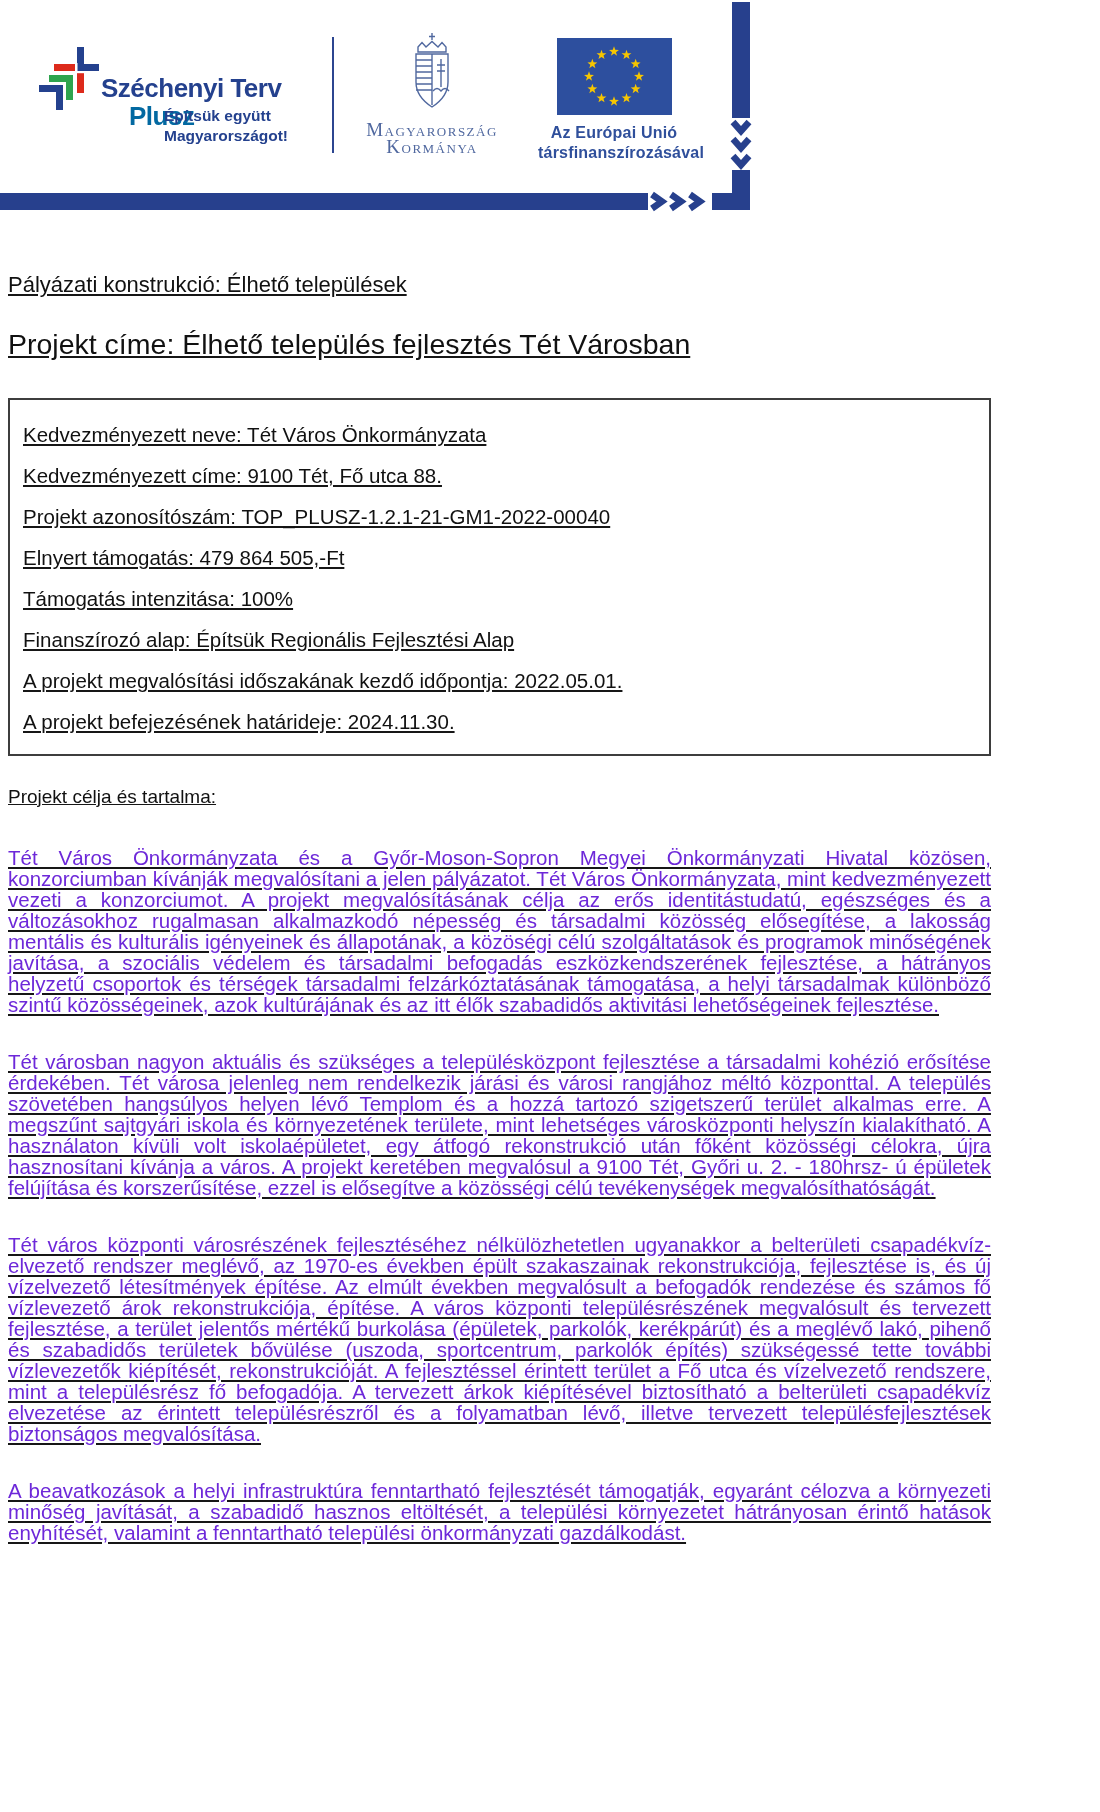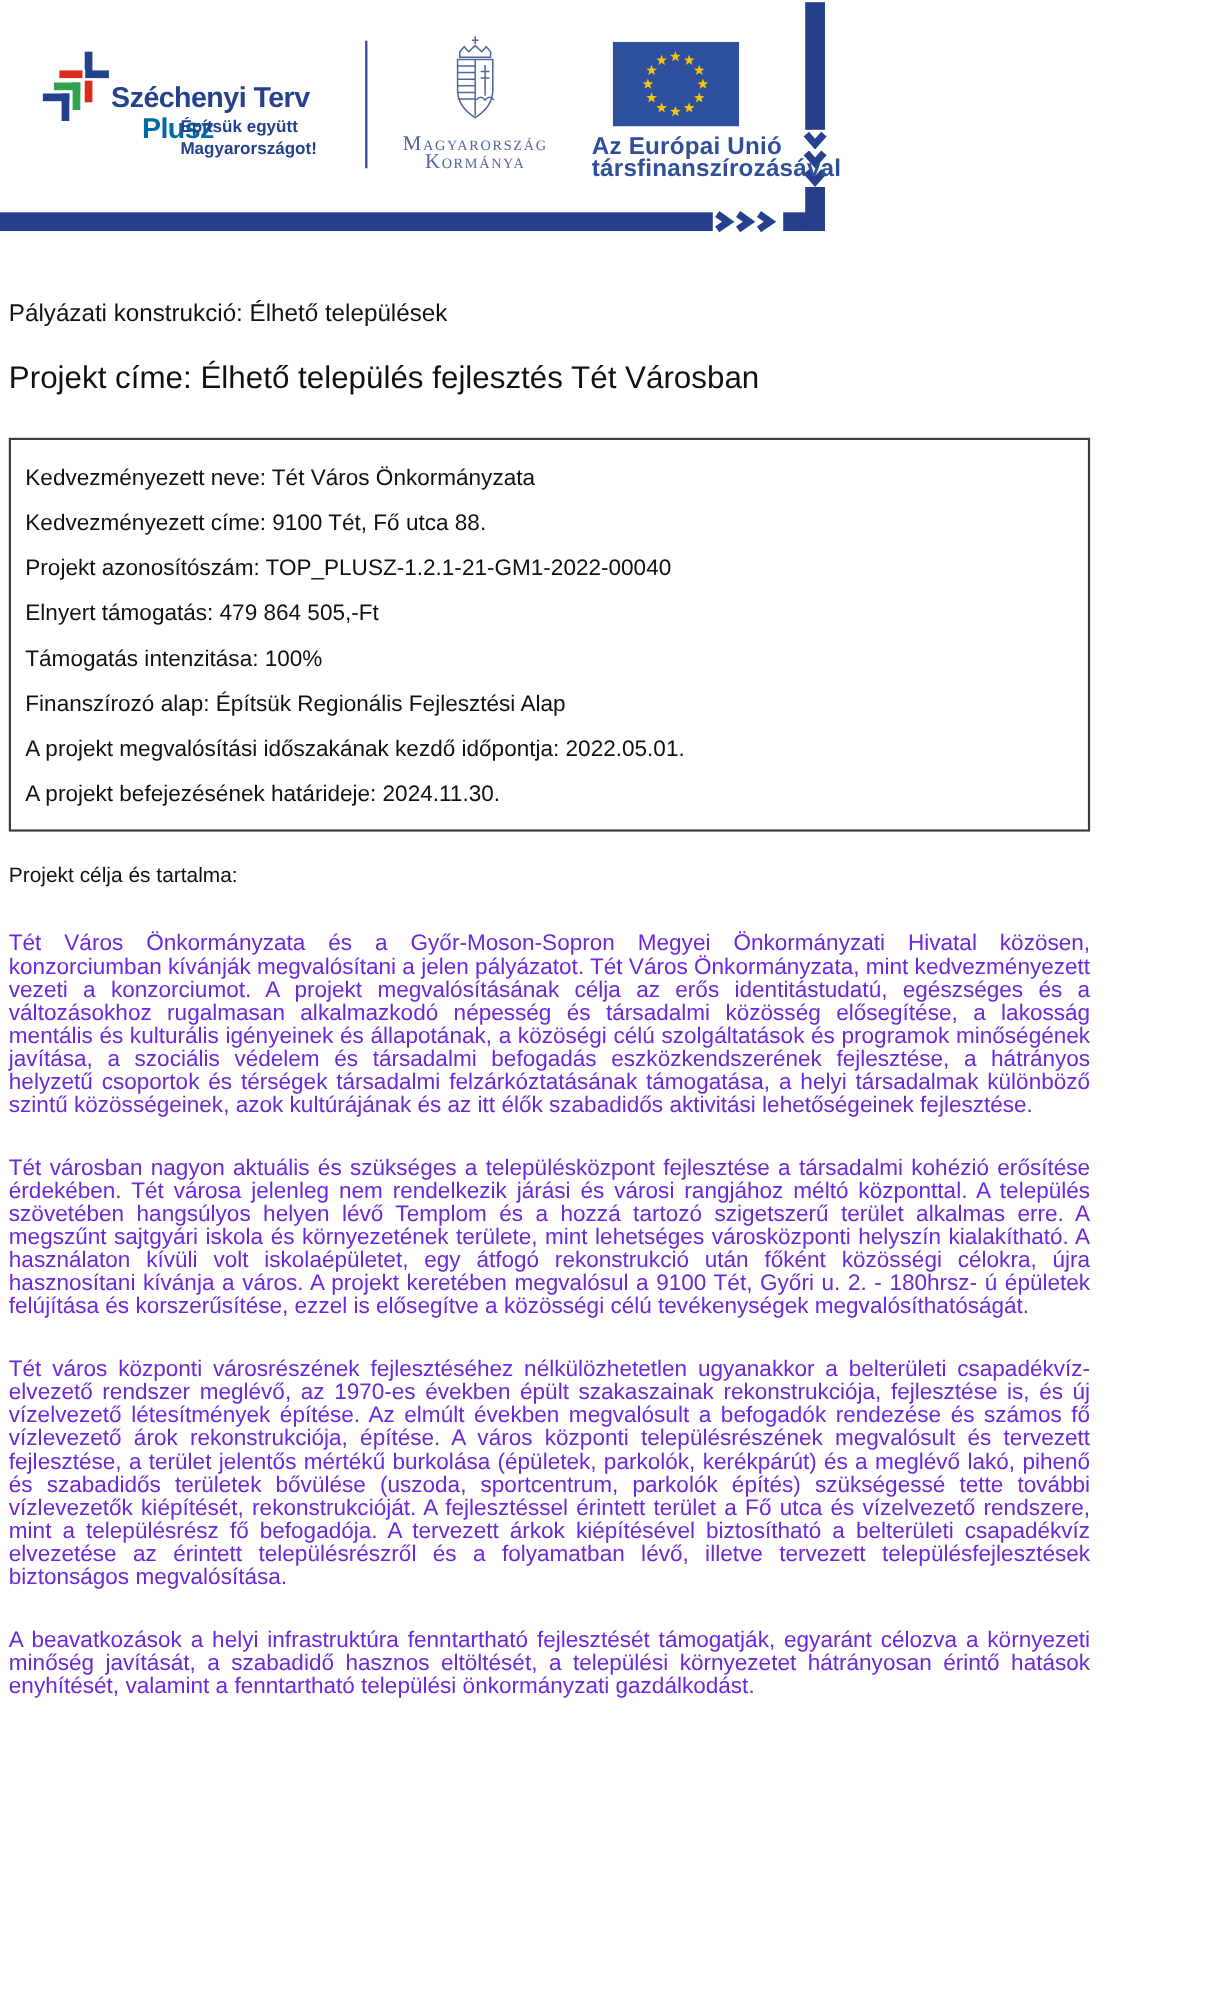--- a/index.html
+++ b/index.html
@@ -1,39 +1,39 @@
 <!DOCTYPE html>
 <html lang="hu"><head>
 <meta charset="utf-8">
 <style>
   html,body { margin:0; padding:0; }
   body {
     width:1100px; height:1812px; overflow:hidden;
     background:#ffffff; color:#161616;
     font-family:"Liberation Sans", sans-serif;
   }
-  .page { position:relative; width:1000px; height:1812px; }
+  .page { position:relative; width:1000px; height:1812px;text-decoration:underline; }
 
   
   .banner { position:relative; width:1100px; height:213px; }
   .frame-svg { position:absolute; left:0; top:0; }
 
   .sz-mark { position:absolute; left:37px; top:46px; }
   .sz-t1 { position:absolute; left:101px; top:73px;  font-size:26px; font-weight:bold; letter-spacing:-0.5px; color:#24418E; white-space:nowrap; }
   .sz-t2 { position:absolute; left:105px; top:101px; font-size:26px; font-weight:bold; letter-spacing:-0.5px; color:#0369a1; white-space:nowrap;margin-left:24px; }
   .sz-tag { position:absolute; left:164px; top:106px; font-size:15.5px; font-weight:bold; line-height:20px; color:#24418E; white-space:nowrap; }
 
   .divider { position:absolute; left:332px; top:37px; width:2px; height:116px; background:#2c4590; }
 
   .gov { position:absolute; left:357px; top:32px; width:150px; text-align:center; color:#50689F; }
   .gov-text { margin-top:5px; font-family:"Liberation Serif", serif; font-variant:small-caps; font-size:19px; line-height:17px; letter-spacing:1.5px; }
 
   .eu { position:absolute; left:538px; top:38px; width:152px; text-align:center; }
   .eu-flag { display:block; margin:0 auto; }
-  .eu-text { margin-top:8px; font-size:22px; font-weight:bold; color:#2f4f9b; line-height:20px; letter-spacing:0.2px; white-space:nowrap; }
+  .eu-text { margin-top:8px; font-size:16px; font-weight:bold; color:#2f4f9b; line-height:20px; letter-spacing:0.2px; white-space:nowrap; }
 
   
   .content { padding:0 9px 0 8px; }
   .t1 { margin:57px 0 0 0; font-size:22px;   font-weight:normal; line-height:30px; color:#111; }
   .t2 { margin:25px 0 0 0; font-size:28.5px; font-weight:normal; line-height:39px; color:#111; }
 
   .infobox { margin-top:34px; border:2px solid #3d3d3d; padding:14px 14px 12px 13px; }
   .infobox .row { font-size:20.5px; line-height:41px; color:#111; white-space:nowrap; }
 
   .heading { margin:26px 0 0 0; font-size:19px; line-height:29px; color:#111; }

